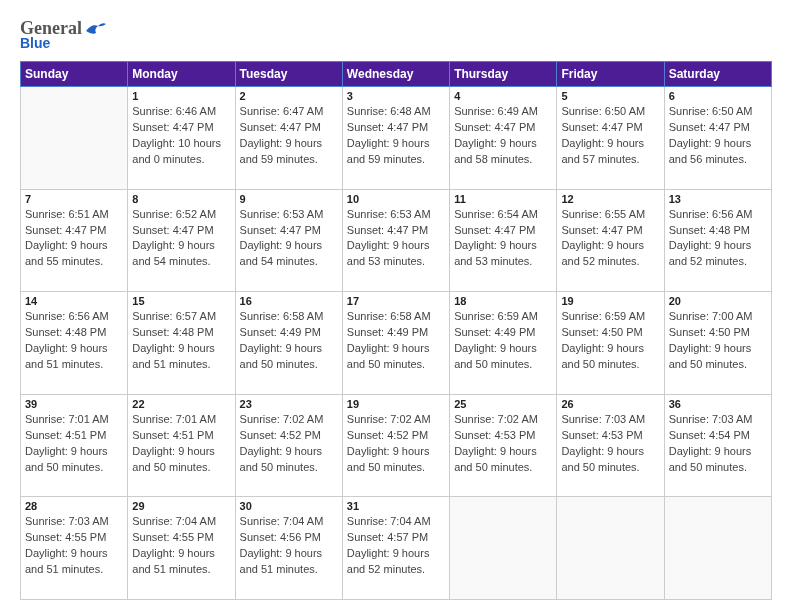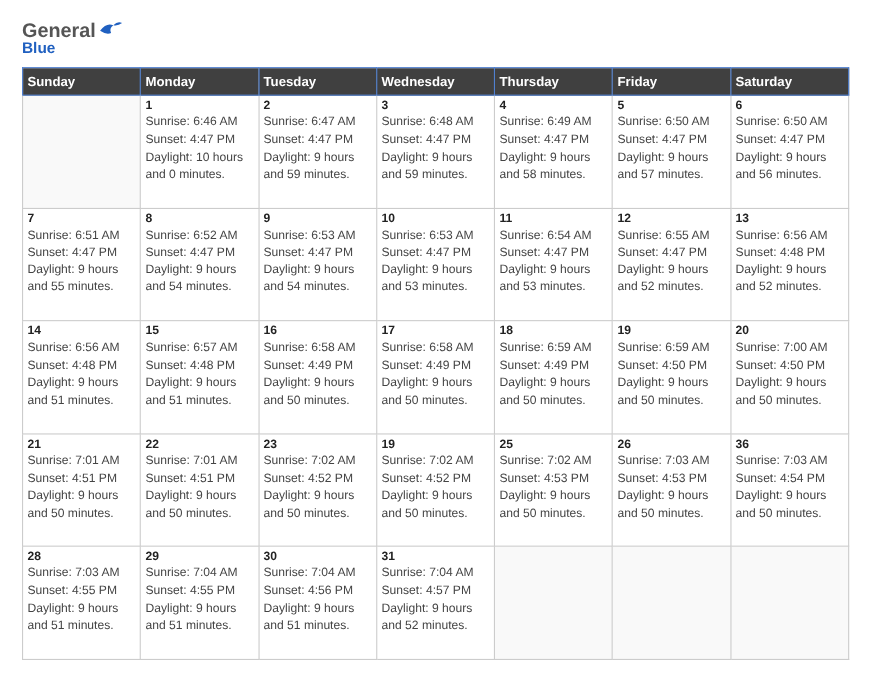--- a/index.html
+++ b/index.html
@@ -43,21 +43,21 @@
       margin-top: 2px;
     }
     .calendar {
       flex: 1;
       border: 1px solid #ccc;
       border-collapse: collapse;
       width: 100%;
       table-layout: fixed;
     }
     .calendar th {
-      background: #404040;
+      background: #4c1d95;
       color: #fff;
       font-size: 12px;
       font-weight: bold;
       padding: 5px 4px;
       border: 1px solid #5080d0;
       text-align: left;
     }
     .calendar td {
       border: 1px solid #ccc;
       vertical-align: top;
@@ -81,21 +81,21 @@
     .empty-cell {
       background: #f9f9f9;
     }
   </style>
 </head>
 <body>
 
 <div class="page">
   <div class="header">
     <div class="logo">
-      <div style="display:flex;gap:2px;">
+      <div style="display:flex;align-items:center;gap:2px;font-family:Liberation Serif, serif;">
         <span style="font-size:18px;font-weight:bold;color:#555;">General</span>
         <svg width="22" height="16" viewBox="0 0 22 16">
           <path d="M2,10 Q8,2 14,5 Q10,8 12,12 Q8,14 2,10Z" fill="#2060c0"></path>
           <path d="M14,5 Q18,1 22,3 Q18,6 14,5Z" fill="#2060c0"></path>
         </svg>
       </div>
       <span style="font-size:14px;font-weight:bold;color:#2060c0;margin-top:-4px;">Blue</span>
     </div>
     <div class="title-block">
       <div class="month-title"></div>
@@ -198,21 +198,21 @@
             <span class="day-num">19</span>
             <div class="day-info">Sunrise: 6:59 AM<br>Sunset: 4:50 PM<br>Daylight: 9 hours<br>and 50 minutes.</div>
           </td>
           <td>
             <span class="day-num">20</span>
             <div class="day-info">Sunrise: 7:00 AM<br>Sunset: 4:50 PM<br>Daylight: 9 hours<br>and 50 minutes.</div>
           </td>
         </tr>
         <tr>
           <td>
-            <span class="day-num">21</span>
+            <span class="day-num">39</span>
             <div class="day-info">Sunrise: 7:01 AM<br>Sunset: 4:51 PM<br>Daylight: 9 hours<br>and 50 minutes.</div>
           </td>
           <td>
             <span class="day-num">22</span>
             <div class="day-info">Sunrise: 7:01 AM<br>Sunset: 4:51 PM<br>Daylight: 9 hours<br>and 50 minutes.</div>
           </td>
           <td>
             <span class="day-num">23</span>
             <div class="day-info">Sunrise: 7:02 AM<br>Sunset: 4:52 PM<br>Daylight: 9 hours<br>and 50 minutes.</div>
           </td>

